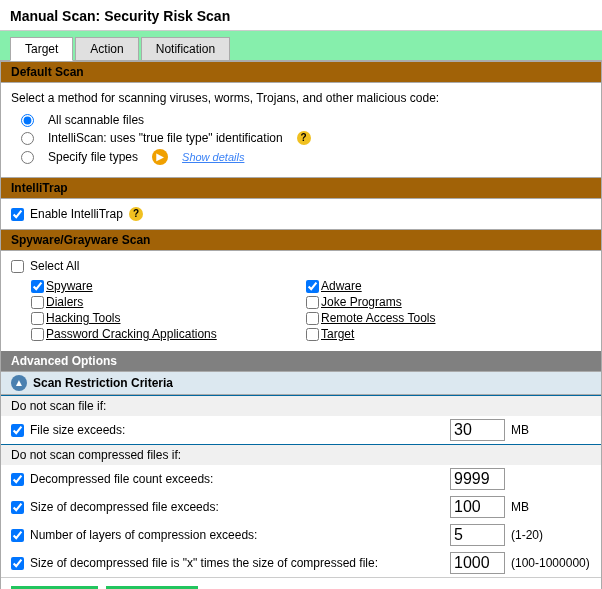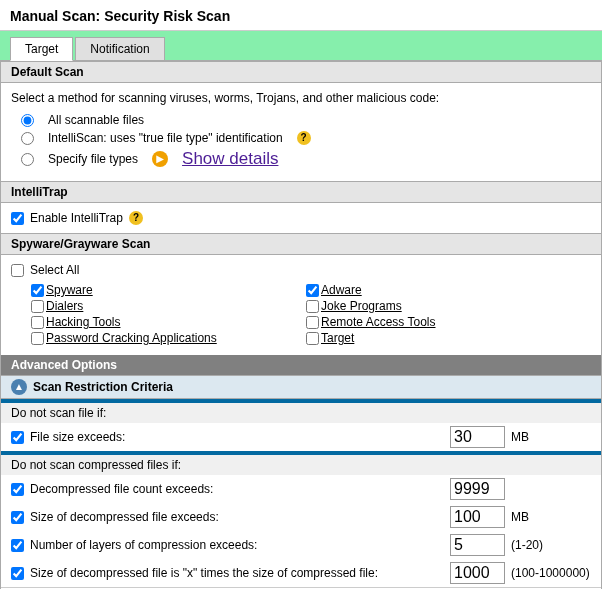--- a/index.html
+++ b/index.html
@@ -36,21 +36,21 @@
       border-bottom: 1px solid #fff;
       margin-bottom: -1px;
       z-index: 1;
     }
     .content {
       padding: 0 0 10px 0;
       border: 1px solid #aaa;
       border-top: none;
     }
     .section-header {
-      background: #e5e5e5;
+      background: #a16207;
       font-weight: bold;
       padding: 3px 10px;
       font-size: 12px;
       border-top: 1px solid #aaa;
       border-bottom: 1px solid #aaa;
     }
     .section-header.collapsible {
       background: #dce8f0;
       display: flex;
       align-items: center;
@@ -85,24 +85,25 @@
       background: #f0c020;
       border-radius: 50%;
       text-align: center;
       line-height: 14px;
       font-size: 10px;
       font-weight: bold;
       color: #000;
       cursor: pointer;
     }
     .show-details-link {
-      color: #4c1d95;
+      color: #3b82f6;
       text-decoration: underline;
       cursor: pointer;
-      font-size: 17px;
+      font-size: 11px;
+      font-style: italic;
     }
     .show-details-icon {
       display: inline-block;
       width: 16px;
       height: 16px;
       background: #f0a000;
       border-radius: 50%;
       text-align: center;
       line-height: 16px;
       font-size: 10px;
@@ -141,21 +142,21 @@
       font-size: 16px;
     }
     .restriction-row .unit {
       min-width: 80px;
     }
     .sub-header {
       background: #f0f0f0;
       padding: 3px 10px;
       font-weight: normal;
       font-size: 12px;
-      border-top: 4px solid #0369a1;
+      border-top: 1px solid #0369a1;
     }
     .footer {
       padding: 8px 10px;
       display: flex;
       gap: 8px;
       border-top: 1px solid #ccc;
     }
     .btn {
       padding: 3px 24px;
       border: 6px solid #22c55e;
@@ -183,20 +184,21 @@
       font-size: 12px;
     }
   </style>
 </head>
 <body>
 
 <div class="page-title">Manual Scan: Security Risk Scan</div>
 
 <div class="tabs">
   <div class="tab active">Target</div>
+  <div class="tab">Action</div>
   <div class="tab">Notification</div>
 </div>
 
 <div class="content">
 
   <div class="section-header">Default Scan</div>
   <div class="section-body">
     <div class="row">
       <span>Select a method for scanning viruses, worms, Trojans, and other malicious code:</span>
     </div>

